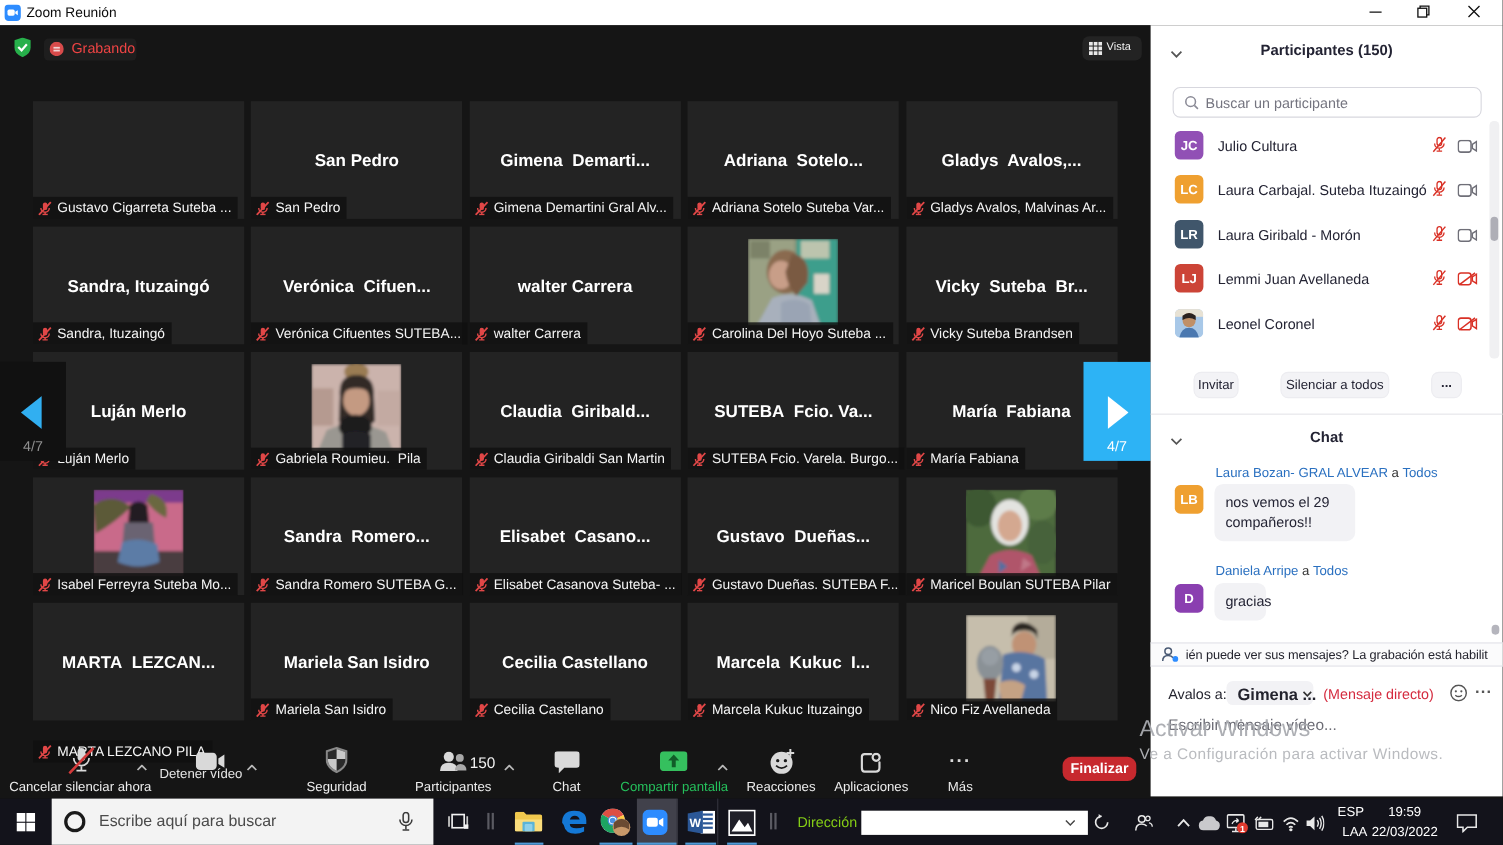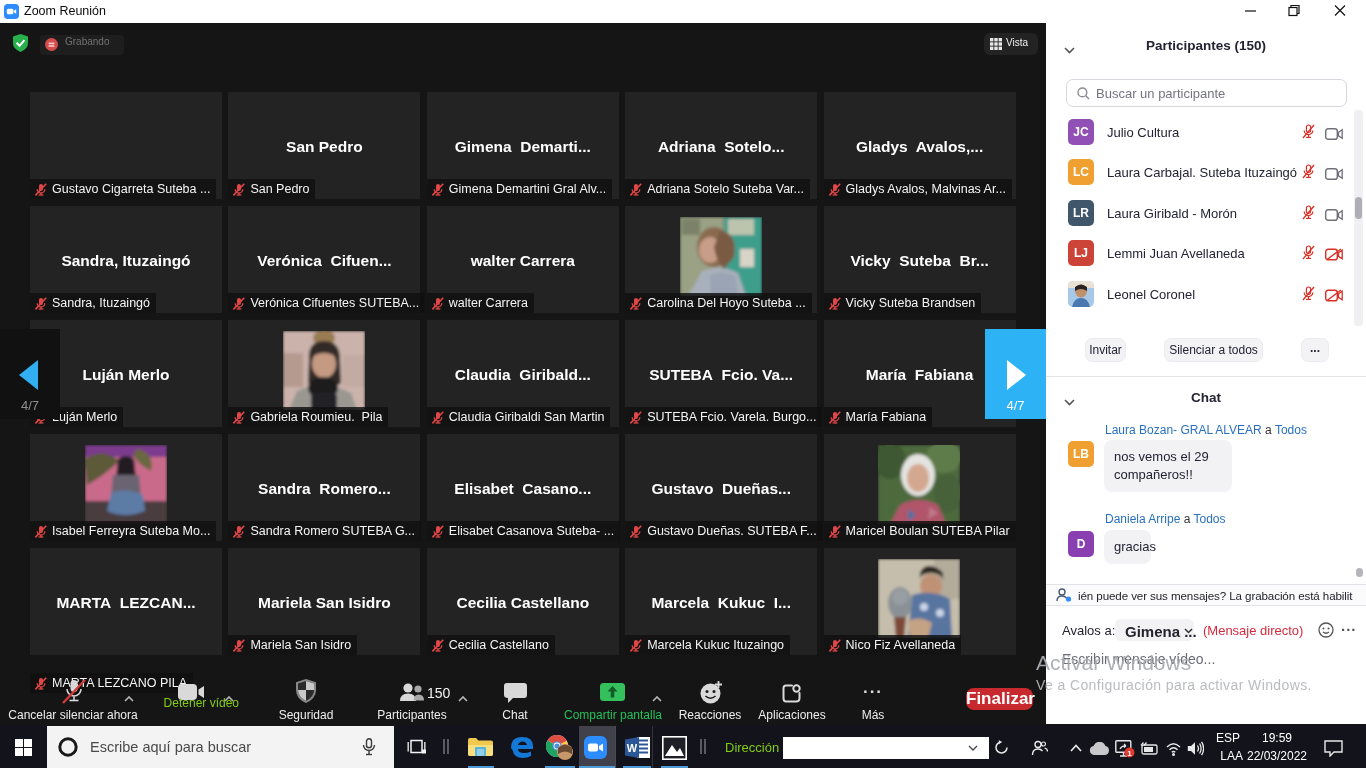--- a/index.html
+++ b/index.html
@@ -51,21 +51,21 @@
 <svg class="abs" style="left:13px;top:34px" width="15" height="18" viewBox="0 0 15 18">
     <path d="M7.5 0 L15 2.5 V9 Q15 15 7.5 18 Q0 15 0 9 V2.5 Z" fill="#27b04b"></path>
     <path d="M3.6 8.8 L6.6 11.8 L11.4 6.2" stroke="#fff" stroke-width="2" fill="none"></path>
   </svg>
 <div class="abs" style="left:40px;top:35px;width:84px;height:20px;background:#1e1e1e;border-radius:4px"></div>
 <svg class="abs" style="left:45px;top:38px" width="13" height="13" viewBox="0 0 13 13">
     <circle cx="6.5" cy="6.5" r="6.5" fill="#d84b4b"></circle>
     <rect x="3.6" y="4.6" width="5.8" height="1.6" fill="#f0d4d4"></rect>
     <rect x="3.6" y="7.2" width="5.8" height="1.6" fill="#f0d4d4"></rect>
   </svg>
-<div class="abs" style="left:65px;top:36px;font-size:10px;color:#737373">Grabando</div>
+<div class="abs" style="left:65px;top:36px;font-size:13px;color:#ef4444">Grabando</div>
 <div class="abs" style="left:984px;top:33px;width:54px;height:22px;background:#232323;border-radius:6px"></div>
 <svg class="abs" style="left:990px;top:38px" width="12" height="12" viewBox="0 0 12 12">
     <g fill="#e8e8e8">
       <rect x="0" y="0" width="3.4" height="3.4"></rect>
       <rect x="4.3" y="0" width="3.4" height="3.4"></rect>
       <rect x="8.6" y="0" width="3.4" height="3.4"></rect>
       <rect x="0" y="4.3" width="3.4" height="3.4"></rect>
       <rect x="4.3" y="4.3" width="3.4" height="3.4"></rect>
       <rect x="8.6" y="4.3" width="3.4" height="3.4"></rect>
       <rect x="0" y="8.6" width="3.4" height="3.4"></rect>
@@ -462,21 +462,21 @@
       <path d="M1 5 L5 1 L9 5" stroke="#b9b9b9" stroke-width="1.6" fill="none"></path>
     </svg></div>
 <div class="abs" style="left:0px;top:708px;width:146px;text-align:center;color:#ededed;font-size:12px">Cancelar silenciar ahora</div>
 <svg class="abs" style="left:178px;top:684px" width="27" height="16" viewBox="0 0 27 16">
 <rect x="0" y="0" width="19" height="16" rx="4" fill="#d9d9d9"></rect>
 <path d="M20.5 5.5 L26 2 V14 L20.5 10.5 Z" fill="#d9d9d9"></path>
 </svg>
 <div class="abs" style="left:224px;top:688px"><svg width="10" height="6" viewBox="0 0 10 6">
       <path d="M1 5 L5 1 L9 5" stroke="#b9b9b9" stroke-width="1.6" fill="none"></path>
     </svg></div>
-<div class="abs" style="left:145px;top:696px;width:94px;text-align:right;color:#84cc16;font-size:12px">Detener vídeo</div>
+<div class="abs" style="left:145px;top:696px;width:94px;text-align:left;color:#e5e5e5;font-size:12px">Detener vídeo</div>
 <svg class="abs" style="left:296px;top:679px" width="20" height="24" viewBox="0 0 20 24">
 <path d="M10 0 L20 3.2 V11 Q20 19.5 10 24 Q0 19.5 0 11 V3.2 Z" fill="#888"></path>
 <path d="M10 2 L18 4.6 V11 Q18 18 10 21.8 Q2 18 2 11 V4.6 Z" fill="#2a2a2a"></path>
 <path d="M10 2 L18 4.6 V11 L10 11 Z" fill="#c9c9c9"></path>
 <path d="M10 11 Q10 18 10 21.8 Q2 18 2 11 Z" fill="#c9c9c9"></path>
 </svg>
 <div class="abs" style="left:262px;top:708px;width:88px;text-align:center;color:#ededed;font-size:12px">Seguridad</div>
 <svg class="abs" style="left:399px;top:683px" width="26" height="18" viewBox="0 0 26 18">
 <circle cx="9" cy="5" r="4.6" fill="#d9d9d9"></circle>
 <path d="M1 18 Q1 10.5 9 10.5 Q17 10.5 17 18 Z" fill="#d9d9d9"></path>
@@ -508,21 +508,21 @@
 <path d="M18.5 0 V7 M15 3.5 H22" stroke="#d9d9d9" stroke-width="1.8"></path>
 </svg>
 <div class="abs" style="left:672px;top:708px;width:76px;text-align:center;color:#ededed;font-size:12px">Reacciones</div>
 <svg class="abs" style="left:782px;top:684px" width="19" height="19" viewBox="0 0 19 19">
 <path d="M10 1.5 H4 Q1.5 1.5 1.5 4 V14 Q1.5 17.5 4 17.5 H14 Q17.5 17.5 17.5 14 V9" stroke="#d9d9d9" stroke-width="2" fill="none" stroke-linecap="round"></path>
 <circle cx="14.5" cy="4.5" r="3.2" stroke="#d9d9d9" stroke-width="2" fill="none"></circle>
 </svg>
 <div class="abs" style="left:754px;top:708px;width:76px;text-align:center;color:#ededed;font-size:12px">Aplicaciones</div>
 <div class="abs" style="left:855px;top:678px;width:36px;text-align:center;color:#d9d9d9;font-size:17px;letter-spacing:2px;font-weight:bold">...</div>
 <div class="abs" style="left:855px;top:708px;width:36px;text-align:center;color:#ededed;font-size:12px">Más</div>
-<div class="abs" style="left:966px;top:688px;width:67px;height:22px;background:#c7292e;border-radius:8px;color:#fff;font-size:17px;font-weight:bold;text-align:center;line-height:22px">Finalizar</div>
+<div class="abs" style="left:966px;top:688px;width:67px;height:22px;background:#c7292e;border-radius:8px;color:#fff;font-size:13px;font-weight:bold;text-align:center;line-height:22px">Finalizar</div>
 
 <div id="panel"></div>
 <div class="abs" style="left:1064px;top:40px"><svg width="11" height="7" viewBox="0 0 11 7">
       <path d="M1 1 L5.5 5.5 L10 1" stroke="#555" stroke-width="1.6" fill="none"></path>
     </svg></div>
 <div class="phead" style="left:1046px;top:38px">Participantes (150)</div>
 <div class="abs" style="left:1066px;top:79px;width:281px;height:28px;border:1px solid #d7d7de;border-radius:7px;background:#fff"></div>
 <svg class="abs" style="left:1077px;top:87px" width="13" height="13" viewBox="0 0 13 13">
     <circle cx="5.4" cy="5.4" r="4.4" stroke="#8a8a96" stroke-width="1.4" fill="none"></circle>
     <line x1="8.8" y1="8.8" x2="12" y2="12" stroke="#8a8a96" stroke-width="1.4"></line>

